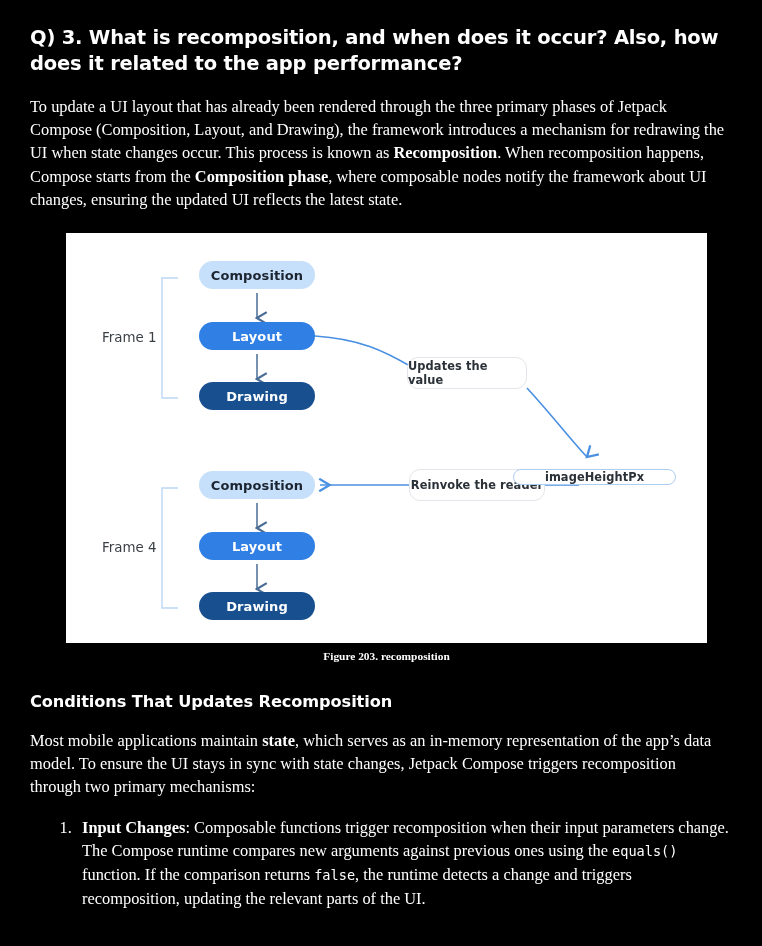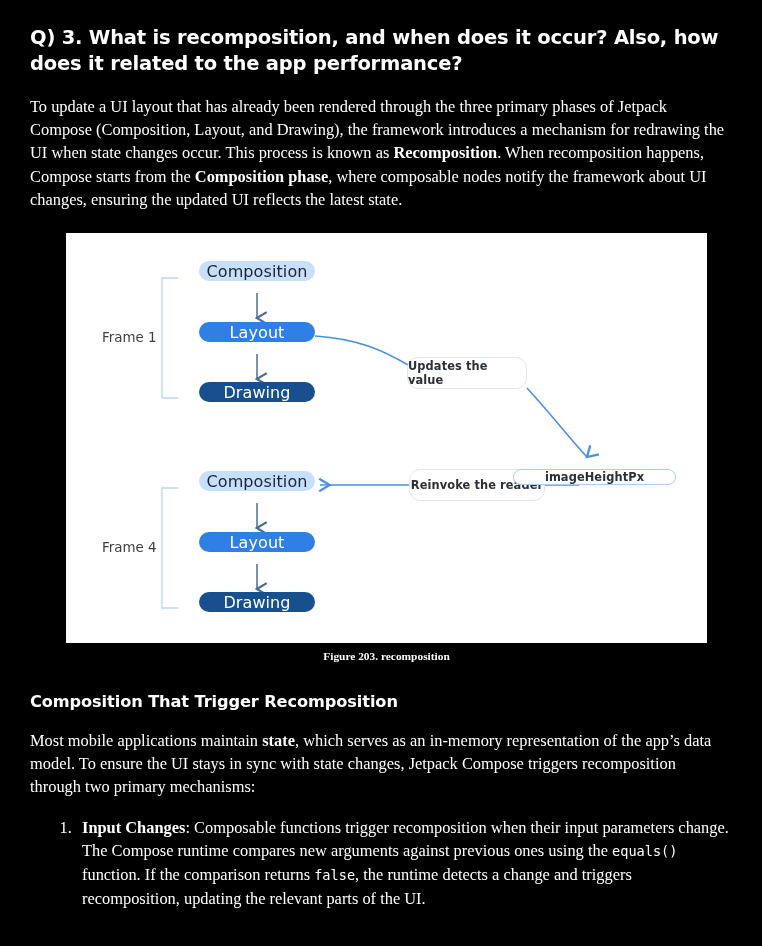--- a/index.html
+++ b/index.html
@@ -58,25 +58,25 @@
     text-align: center;
     width: 641px;
     margin-left: 36px;
     margin-top: 7px;
   }
 
   
   .node {
     position: absolute;
     width: 116px;
-    height: 20px;
+    height: 28px;
     border-radius: 16px;
     font-family: "DejaVu Sans", sans-serif;
-    font-weight: normal;
-    font-size: 16px;
+    font-weight: bold;
+    font-size: 13px;
     display: flex;
     align-items: center;
     justify-content: center;
     z-index: 3;
     letter-spacing: 0.1px;
   }
   .node-composition { background: #c6dffb; color: #1c2430; }
   .node-layout      { background: #2f7fe4; color: #ffffff; }
   .node-drawing     { background: #174f8f; color: #ffffff; }
 
@@ -197,21 +197,21 @@
       <div class="node node-drawing" style="left:133px; top:359px;">Drawing</div>
 
       <div class="callout" style="left:341px; top:124px; width:120px; height:32px;">Updates the value</div>
       <div class="callout" style="left:343px; top:236px; width:136px; height:32px;">Reinvoke the reader</div>
       <div class="callout callout-blue" style="left:447px; top:236px; width:163px; height:16px;">imageHeightPx</div>
 
     </div>
     <div class="fig-caption">Figure 203. recomposition</div>
   </div>
 
-  <h2 class="section-heading">Composition That Trigger Recomposition</h2>
+  <h2 class="section-heading">Conditions That Updates Recomposition</h2>
 
   <p class="body-text"><span>Most mobile applications maintain </span><b>state</b><span>, which serves as an in-memory representation of the app’s data model. To ensure the UI stays in sync with state changes, Jetpack Compose triggers recomposition through two primary mechanisms:</span></p>
 
   <ol class="conditions">
     <li><b>Input Changes</b><span>: Composable functions trigger recomposition when their input parameters change. The Compose runtime compares new arguments against previous ones using the </span><code class="mono">equals()</code><span> function. If the comparison returns </span><code class="mono">false</code><span>, the runtime detects a change and triggers recomposition, updating the relevant parts of the UI.</span></li>
   </ol>
 
 </div>
 
 </body></html>

